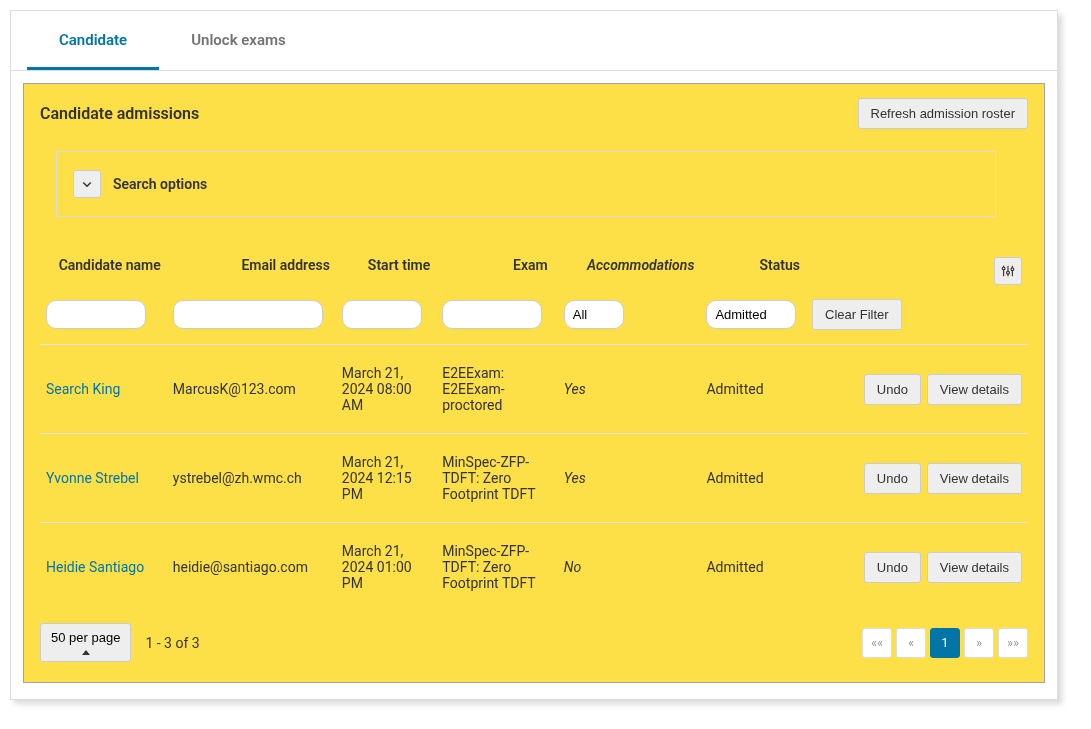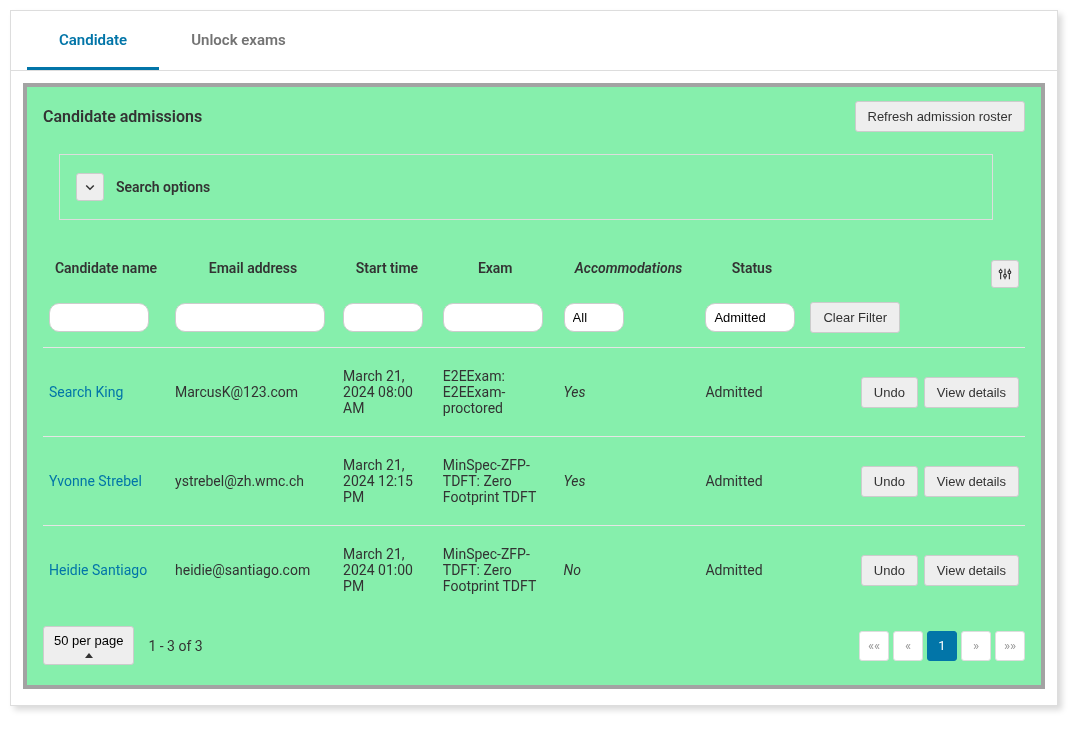--- a/index.html
+++ b/index.html
@@ -27,23 +27,23 @@
       font-weight: 600;
       color: #737373;
       cursor: pointer;
       border-bottom: 3px solid transparent;
     }
     .tab.active {
       color: #0275a8;
       border-bottom-color: #0275a8;
     }
     .panel {
-      border: 4px solid #a3a3a3;
+      border: 1px solid #a3a3a3;
       margin: 12px 12px 16px;
-      background: #86efac;
+      background: #fde047;
     }
     .panel-header {
       display: flex;
       justify-content: space-between;
       align-items: center;
       padding: 14px 16px;
     }
     .panel-title {
       font-size: 16px;
       font-weight: 600;
@@ -91,21 +91,21 @@
     .search-label {
       font-size: 14px;
       font-weight: 600;
       color: #333;
     }
     .table {
       width: 100%;
       border-collapse: collapse;
     }
     .table th {
-      text-align: center;
+      text-align: right;
       font-weight: 600;
       font-size: 14px;
       padding: 8px 6px 8px;
       vertical-align: top;
       color: #333;
     }
     .filter-row td {
       padding: 6px 6px 14px;
       vertical-align: middle;
     }

